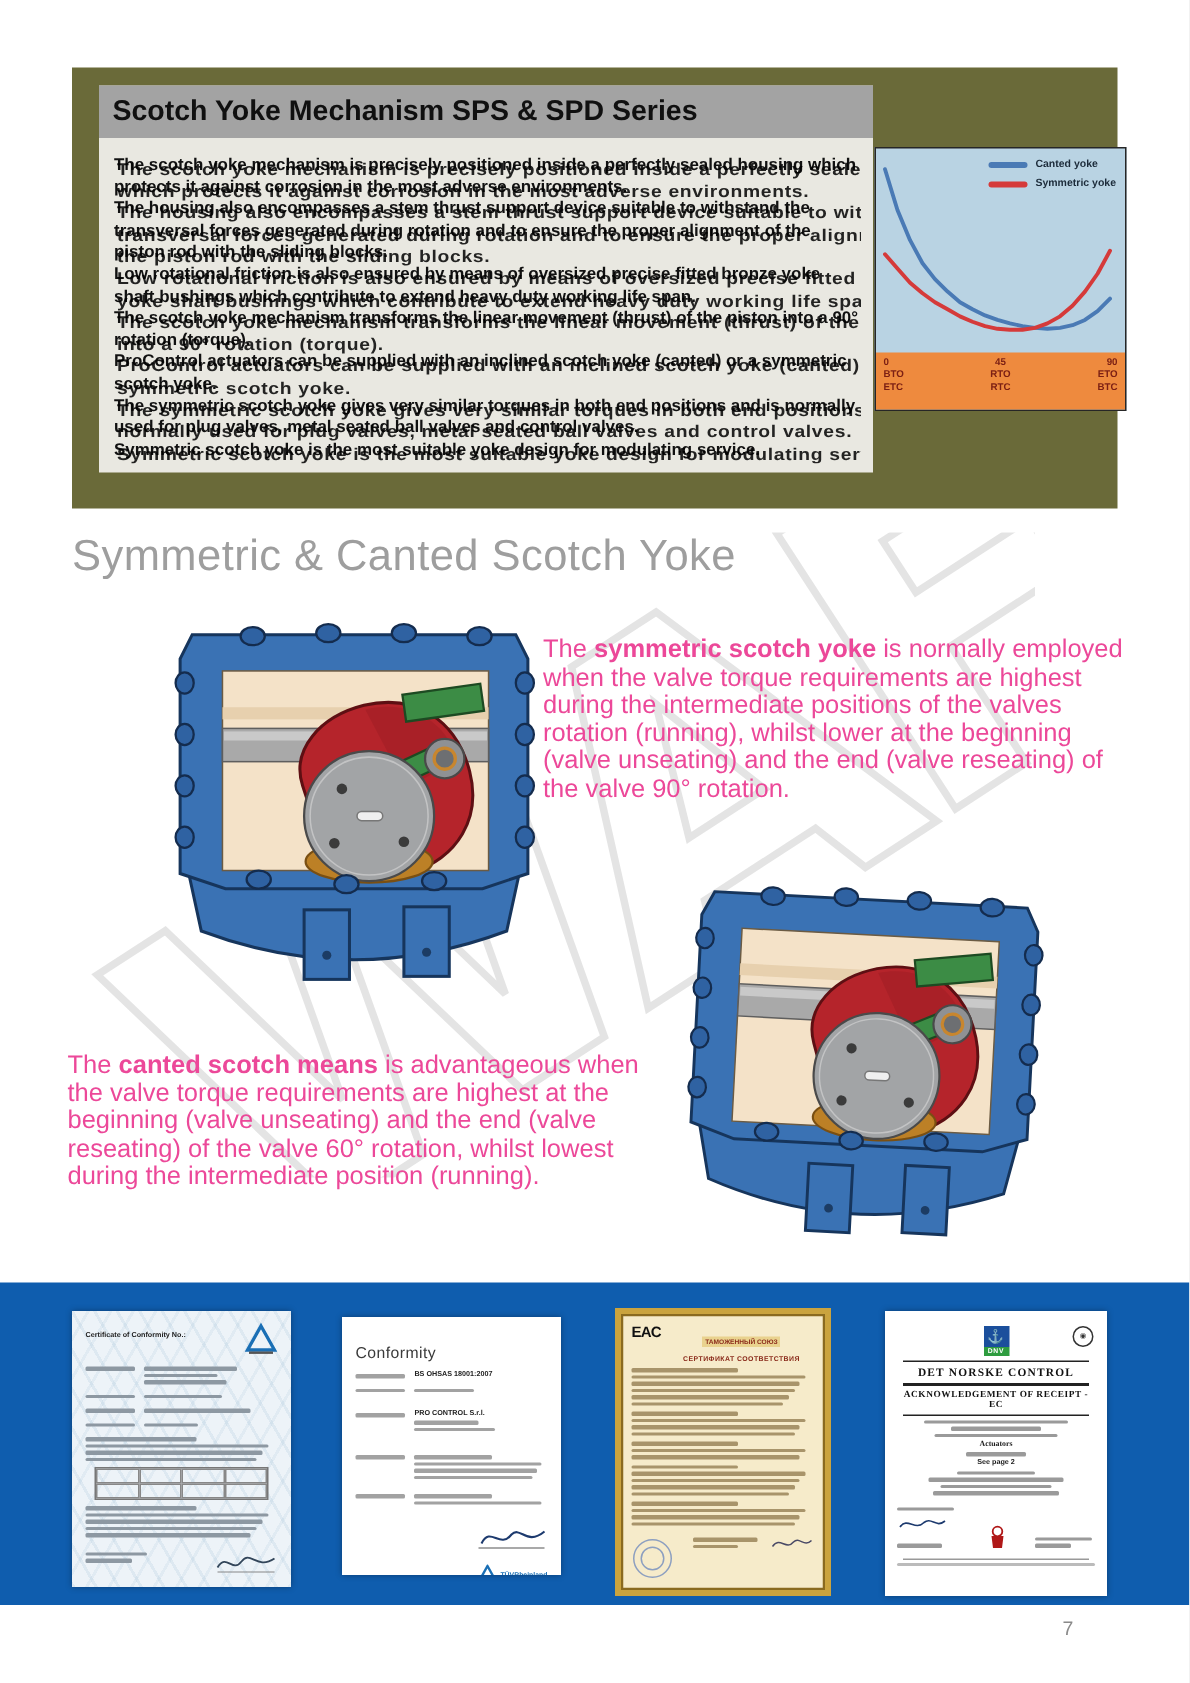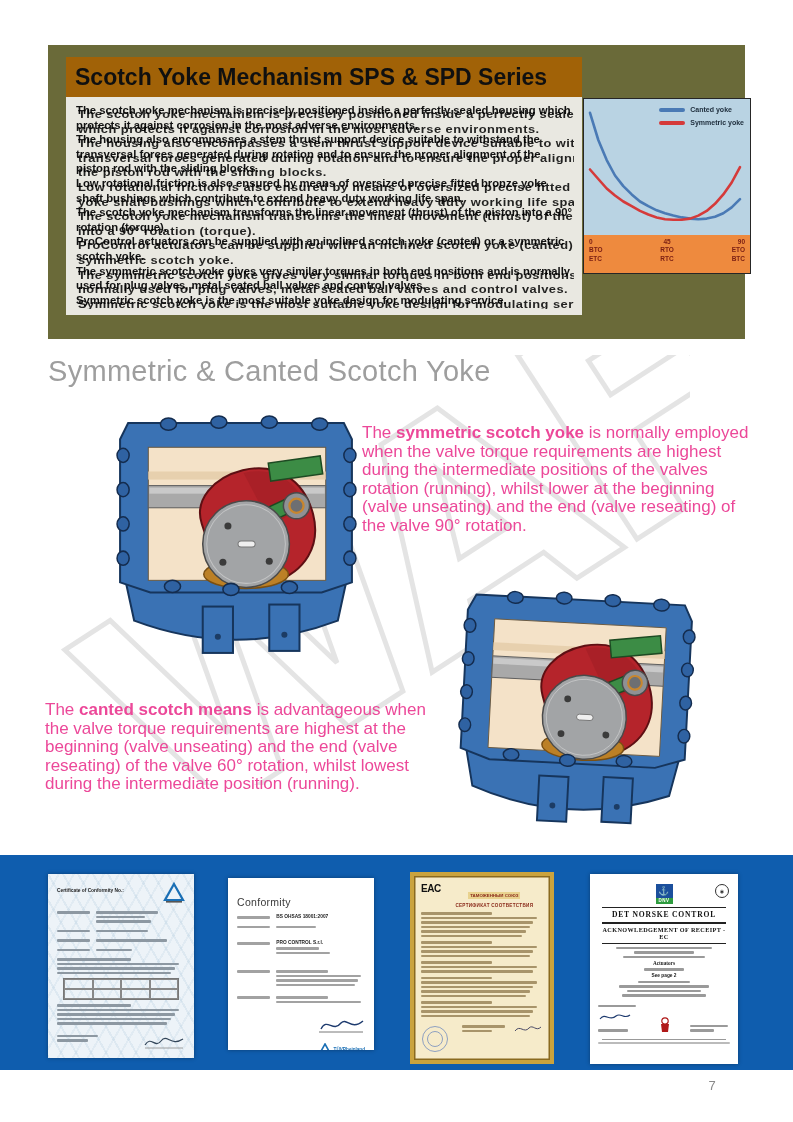--- a/index.html
+++ b/index.html
@@ -1,21 +1,21 @@
 <!DOCTYPE html>
 <html><head>
 <meta charset="utf-8">
 <style>
   html,body{margin:0;padding:0;background:#fff;}
   .page{position:relative;width:793px;height:1122px;background:#fff;outline:1px solid #c9c9c9;
         overflow:hidden;font-family:"Liberation Sans",sans-serif;color:#1a1a1a;}
   
   .olive{position:absolute;left:48px;top:45px;width:697px;height:294px;background:#6a6a39;}
   .panel{position:absolute;left:18px;top:12px;width:516px;height:258px;background:#e9e8e1;}
-  .panel-title{background:#a16207;padding:7px 9px 6px 9px;font-size:23px;font-weight:bold;color:#101010;}
+  .panel-title{background:#a3a3a3;padding:7px 9px 6px 9px;font-size:19px;font-weight:bold;color:#101010;}
   .dbl{position:absolute;left:10px;top:46px;width:498px;height:206px;overflow:hidden;}
   .dbl-layer{position:absolute;left:0;top:0;width:100%;color:#111;}
   .l1{font-size:11.3px;font-weight:700;line-height:14.6px;}
   .l2{font-size:11.3px;font-weight:700;line-height:14.6px;transform-origin:0 0;
       transform:translate(2px,3.5px) scaleX(1.14);opacity:.85;letter-spacing:.4px;color:#000;}
   
   .chart{position:absolute;left:535px;top:53px;width:166px;height:174px;border:1.5px solid #262626;
          background:#b9d3e3;box-sizing:content-box;}
   .chart svg.curves{position:absolute;left:0;top:0;}
   .legend{position:absolute;top:7px;right:6px;}

